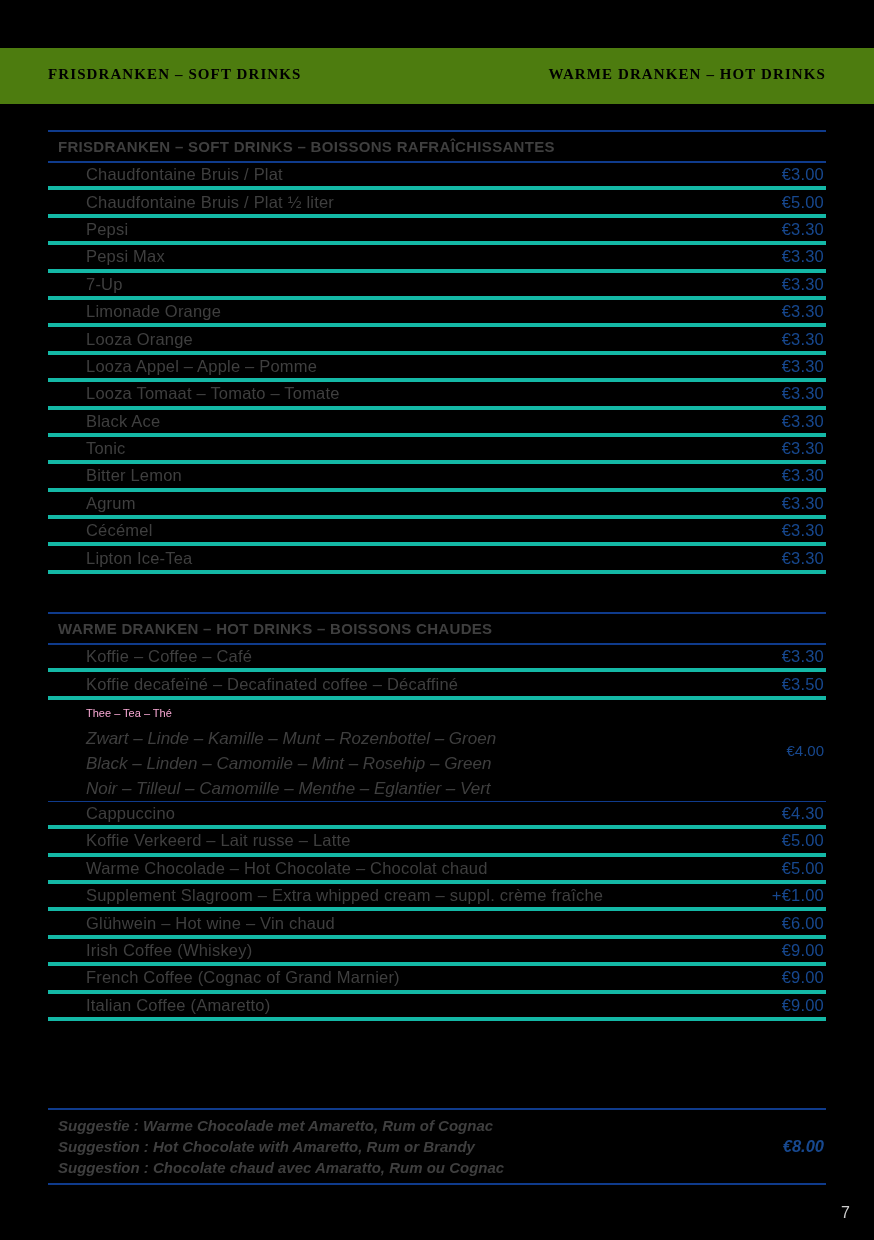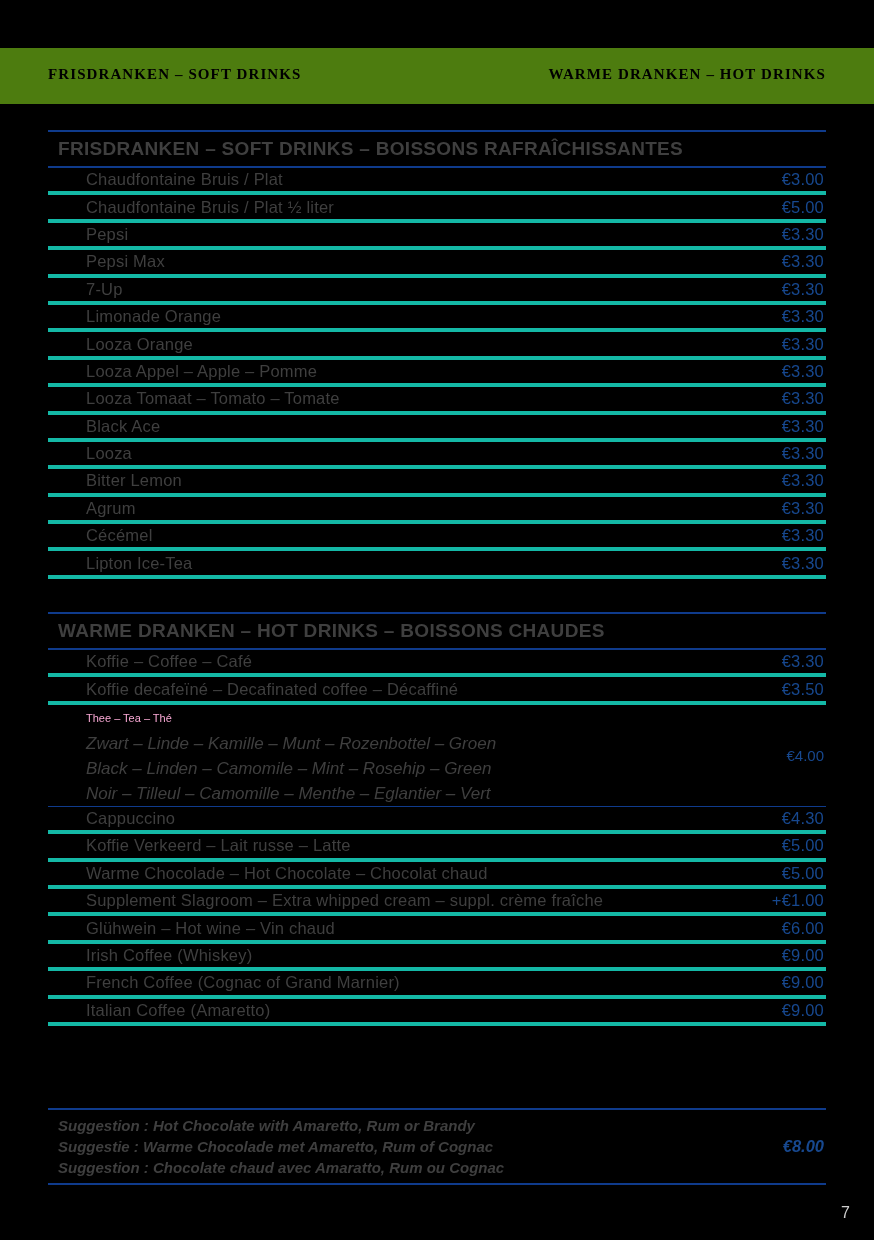--- a/index.html
+++ b/index.html
@@ -56,21 +56,21 @@
   }
 
   .section {
     position: absolute;
     left: 48px;
     width: 778px;
   }
 
   .section-title {
     color: #3f3f3f;
-    font-size: 19px;
+    font-size: 15px;
     font-weight: bold;
     letter-spacing: 0.3px;
     padding: 6px 0 6px 10px;
     border-top: 2px solid #0f3b8c;
     border-bottom: 2px solid #0f3b8c;
     white-space: nowrap;
   }
 
   .rows { margin: 0; padding: 0; }
 
@@ -212,21 +212,21 @@
         </div>
         <div class="row">
           <span class="name">Looza Tomaat – Tomato – Tomate</span>
           <span class="price">€3.30</span>
         </div>
         <div class="row">
           <span class="name">Black Ace</span>
           <span class="price">€3.30</span>
         </div>
         <div class="row">
-          <span class="name">Looza</span>
+          <span class="name">Tonic</span>
           <span class="price">€3.30</span>
         </div>
         <div class="row">
           <span class="name">Bitter Lemon</span>
           <span class="price">€3.30</span>
         </div>
         <div class="row">
           <span class="name">Agrum</span>
           <span class="price">€3.30</span>
         </div>
@@ -291,21 +291,21 @@
         </div>
         <div class="row">
           <span class="name">Italian Coffee (Amaretto)</span>
           <span class="price">€9.00</span>
         </div>
       </div>
   </div>
 
   <div class="suggestion" id="suggestion-box" style="top:1004px;">
     <span class="sug-lines" id="sug-lines">
+        <span class="sug-line">Suggestie : Warme Chocolade met Amaretto, Rum of Cognac</span>
         <span class="sug-line">Suggestion : Hot Chocolate with Amaretto, Rum or Brandy</span>
-        <span class="sug-line">Suggestie : Warme Chocolade met Amaretto, Rum of Cognac</span>
         <span class="sug-line">Suggestion : Chocolate chaud avec Amaratto, Rum ou Cognac</span>
       </span>
     <span class="price">€8.00</span>
   </div>
 
   <div class="page-number">7</div>
 </div>
 
 </body></html>

